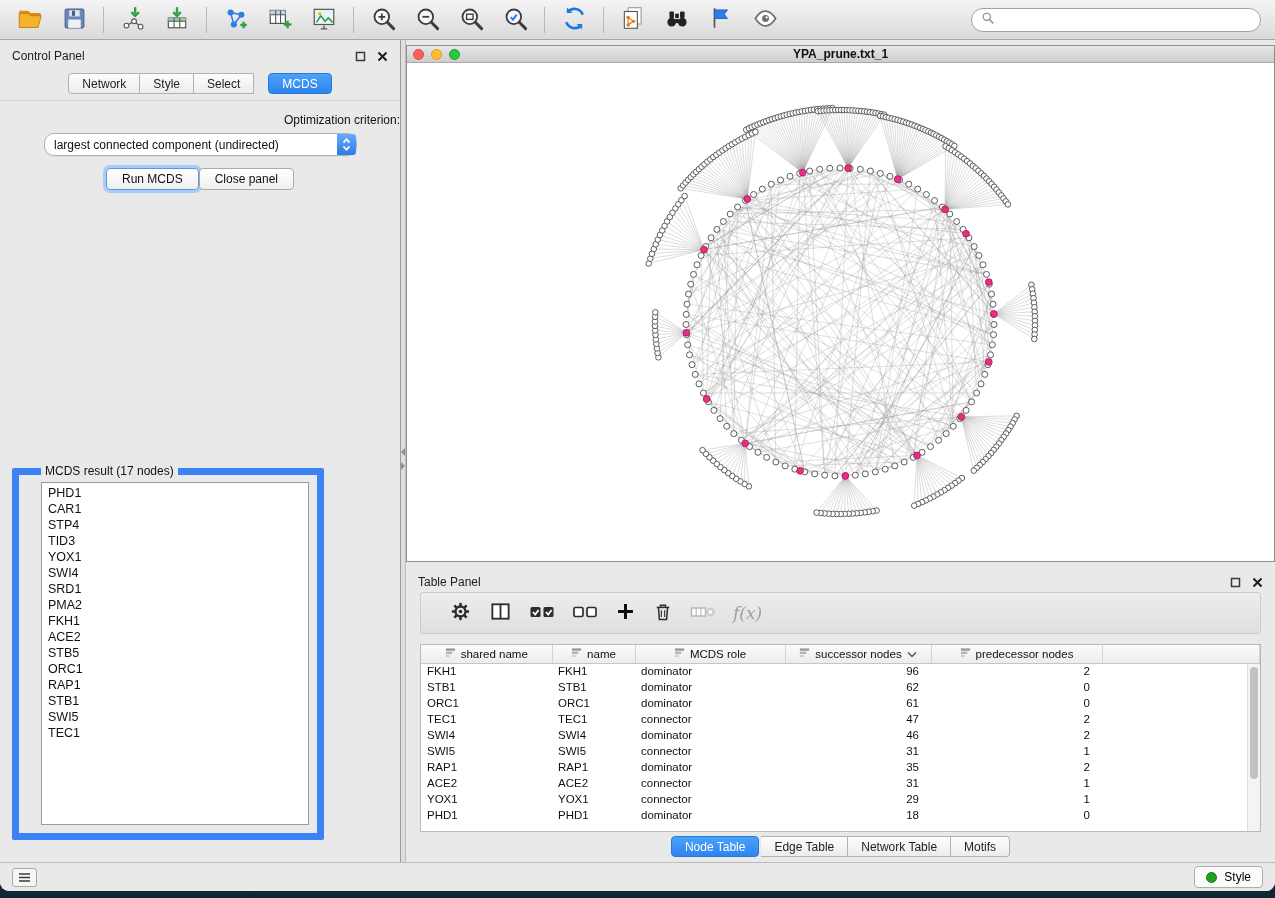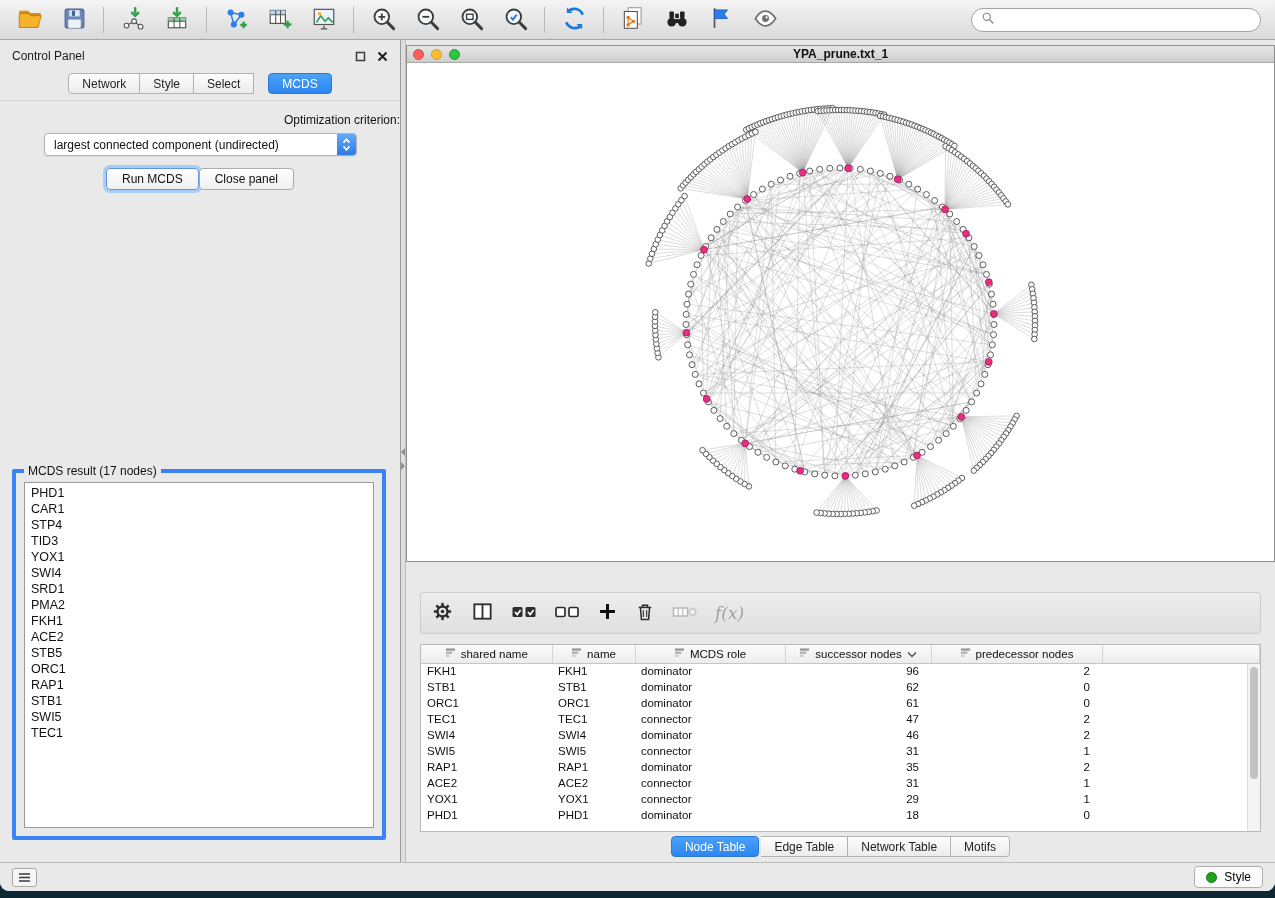--- a/index.html
+++ b/index.html
@@ -21,26 +21,26 @@
 .hdr-icons span{display:flex}
 
 
 .control-panel{position:absolute;left:0;top:40px;width:401px;height:822px;background:#e9e9e9;border-right:1px solid #9b9b9b}
 .cp-tabs{position:absolute;left:0;top:33px;width:100%;display:flex;justify-content:center;align-items:center}
 .cp-tab{height:21px;padding:0 13px;font-size:12px;font-family:"Liberation Sans",sans-serif;background:linear-gradient(#fdfdfd,#ececec);border:1px solid #b2b2b2;border-left:none;color:#222}
 .cp-tab:first-child{border-left:1px solid #b2b2b2;border-radius:4px 0 0 4px}
 .cp-tab.active{background:linear-gradient(#4aa2f9,#2e84ef);color:#fff;border:1px solid #2a78d8;border-radius:4px;margin-left:14px}
 .cp-divider{position:absolute;left:0;top:60px;width:100%;border-top:1px solid #d2d2d2}
 .opt-label{position:absolute;left:0;top:73px;width:100%;text-align:right;font-size:12px}
-.dropdown{position:absolute;left:44px;top:93px;width:313px;height:23px;background:#fff;border:1px solid #b1b1b1;border-radius:4px;display:flex;align-items:center;padding-left:9px;font-size:12px;box-shadow:0 1px 1px rgba(0,0,0,.06)}
+.dropdown{position:absolute;left:44px;top:93px;width:313px;height:23px;background:#fff;border:1px solid #b1b1b1;border-radius:10px;display:flex;align-items:center;padding-left:9px;font-size:12px;box-shadow:0 1px 1px rgba(0,0,0,.06)}
 .dropdown .stepper{margin-left:auto;width:19px;height:21px;background:linear-gradient(#63abfb,#2d7ae6);border-radius:0 3px 3px 0;display:flex;align-items:center;justify-content:center}
 .btn-row{position:absolute;left:0;top:128px;width:100%;display:flex;justify-content:center;gap:0}
 .btn{height:22px;padding:0 15px;font-size:12px;font-family:"Liberation Sans",sans-serif;background:linear-gradient(#ffffff,#efefef);border:1px solid #ababab;border-radius:4px;color:#111}
 .btn.focus-ring{box-shadow:0 0 0 3px #a7cdf8;border-color:#5e97e0}
-.result-box{position:absolute;left:12px;top:424px;width:374px;height:376px;border:4px solid #3b82f6;border-radius:2px;padding:4px 8px 8px 8px;font-size:12px}
+.result-box{position:absolute;left:12px;top:424px;width:312px;height:376px;border:7px solid #3b82f6;border-radius:2px;padding:4px 8px 8px 22px;font-size:12px}
 .result-box legend{padding:0 4px;font-size:12px}
 .result-list{width:100%;height:100%;background:#fff;border:1px solid #9a9a9a;overflow:hidden;padding:2px 6px}
 .mcds-item{height:16px;line-height:16px;font-size:12.5px}
 
 
 .v-splitter{position:absolute;left:401px;top:40px;width:5px;height:822px;background:#dedede;border-right:1px solid #bdbdbd}
 .v-splitter .grip{position:absolute;left:0;top:408px;width:5px;height:22px;display:flex;flex-direction:column;justify-content:space-between}
 .grip i{display:block;width:0;height:0;border-top:4px solid transparent;border-bottom:4px solid transparent;border-right:4px solid #8f8f8f}
 
 
@@ -48,21 +48,21 @@
 .net-titlebar{position:relative;height:17px;background:linear-gradient(#e6e6e6,#cdcdcd);border-bottom:1px solid #a8a8a8;display:flex;align-items:center;padding:0 6px}
 .dot{width:11px;height:11px;border-radius:50%;margin-right:7px;flex:0 0 auto}
 .dot.red{background:#ff5f57;border:1px solid #d94a43}
 .dot.yellow{background:#febc2e;border:1px solid #d9a022}
 .dot.green{background:#28c840;border:1px solid #1e9e31}
 .net-title{position:absolute;left:0;right:0;text-align:center;font-size:12px;font-weight:bold;color:#111;pointer-events:none}
 .net-canvas{position:absolute;left:0;top:17px;width:867px;height:498px;background:#fff}
 
 
 .table-panel{position:absolute;left:406px;top:566px;width:869px;height:296px;background:#e9e9e9}
-.tp-toolbar{position:absolute;left:14px;right:14px;top:26px;height:42px;background:linear-gradient(#ededed,#dfdfdf);border:1px solid #cccccc;border-radius:3px;display:flex;align-items:center;gap:17px;padding:0 10px}
+.tp-toolbar{position:absolute;left:14px;right:14px;top:26px;height:42px;background:linear-gradient(#ededed,#dfdfdf);border:1px solid #cccccc;border-radius:3px;display:flex;align-items:center;gap:17px;padding:0 28px}
 .tt-btn{background:transparent;border:none;padding:0;display:flex;align-items:center;justify-content:center}
 .fx-label{font-family:"DejaVu Serif",serif;font-style:italic;font-size:17px;color:#a0a0a0}
 .table-wrap{position:absolute;left:14px;right:14px;top:78px;bottom:30px;background:#fff;border:1px solid #b9b9b9;overflow:hidden}
 table{border-collapse:collapse;table-layout:fixed;width:100%;font-size:11.5px}
 th{height:18px;background:linear-gradient(#fbfbfb,#ececec);border-right:1px solid #d4d4d4;border-bottom:1px solid #c6c6c6;font-weight:normal;font-size:11.5px;text-align:center;white-space:nowrap;overflow:hidden}
 th .th-inner{display:flex;align-items:center;justify-content:center;gap:5px;padding:0 6px}
 td{height:16px;padding:0 6px;white-space:nowrap;overflow:hidden}
 td.num{text-align:right;padding-right:12px}
 .tscroll{position:absolute;right:0;top:19px;bottom:0;width:13px;background:#f4f4f4;border-left:1px solid #ddd}
 .tscroll .thumb{position:absolute;left:2px;top:3px;width:8px;height:112px;background:#c2c2c2;border-radius:4px}
@@ -654,20 +654,35 @@
             <circle cx="581.8" cy="219.1" r="3.4"></circle>
             <circle cx="581.8" cy="298.9" r="3.4"></circle>
             <circle cx="393.1" cy="407.8" r="3.4"></circle>
             <circle cx="299.6" cy="336.0" r="3.4"></circle>
           </g>
         </svg>
     </div>
   </div>
 
   <div class="table-panel">
+    <div class="panel-header">
+      <span>Table Panel</span>
+      <span class="hdr-icons">
+        <span>
+            <svg width="11" height="11">
+              <rect x="1.5" y="1.5" width="8" height="8" fill="none" stroke="#3c3c3c" stroke-width="1.5"></rect>
+            </svg>
+          </span>
+        <span>
+            <svg width="11" height="11">
+              <path d="M1.5 1.5l8 8M9.5 1.5l-8 8" stroke="#1d1d1d" stroke-width="2"></path>
+            </svg>
+          </span>
+      </span>
+    </div>
     <div class="tp-toolbar" id="tp-toolbar">
         <button class="tt-btn">
           <span><svg width="23" height="23" viewBox="0 0 24 24">
               <g stroke="#2d2d2d" stroke-width="2.6">
                 <line x1="12" y1="3" x2="12" y2="7"></line>
                 <line x1="12" y1="17" x2="12" y2="21"></line>
                 <line x1="3" y1="12" x2="7" y2="12"></line>
                 <line x1="17" y1="12" x2="21" y2="12"></line>
                 <line x1="5.6" y1="5.6" x2="8.4" y2="8.4"></line>
                 <line x1="15.6" y1="15.6" x2="18.4" y2="18.4"></line>

